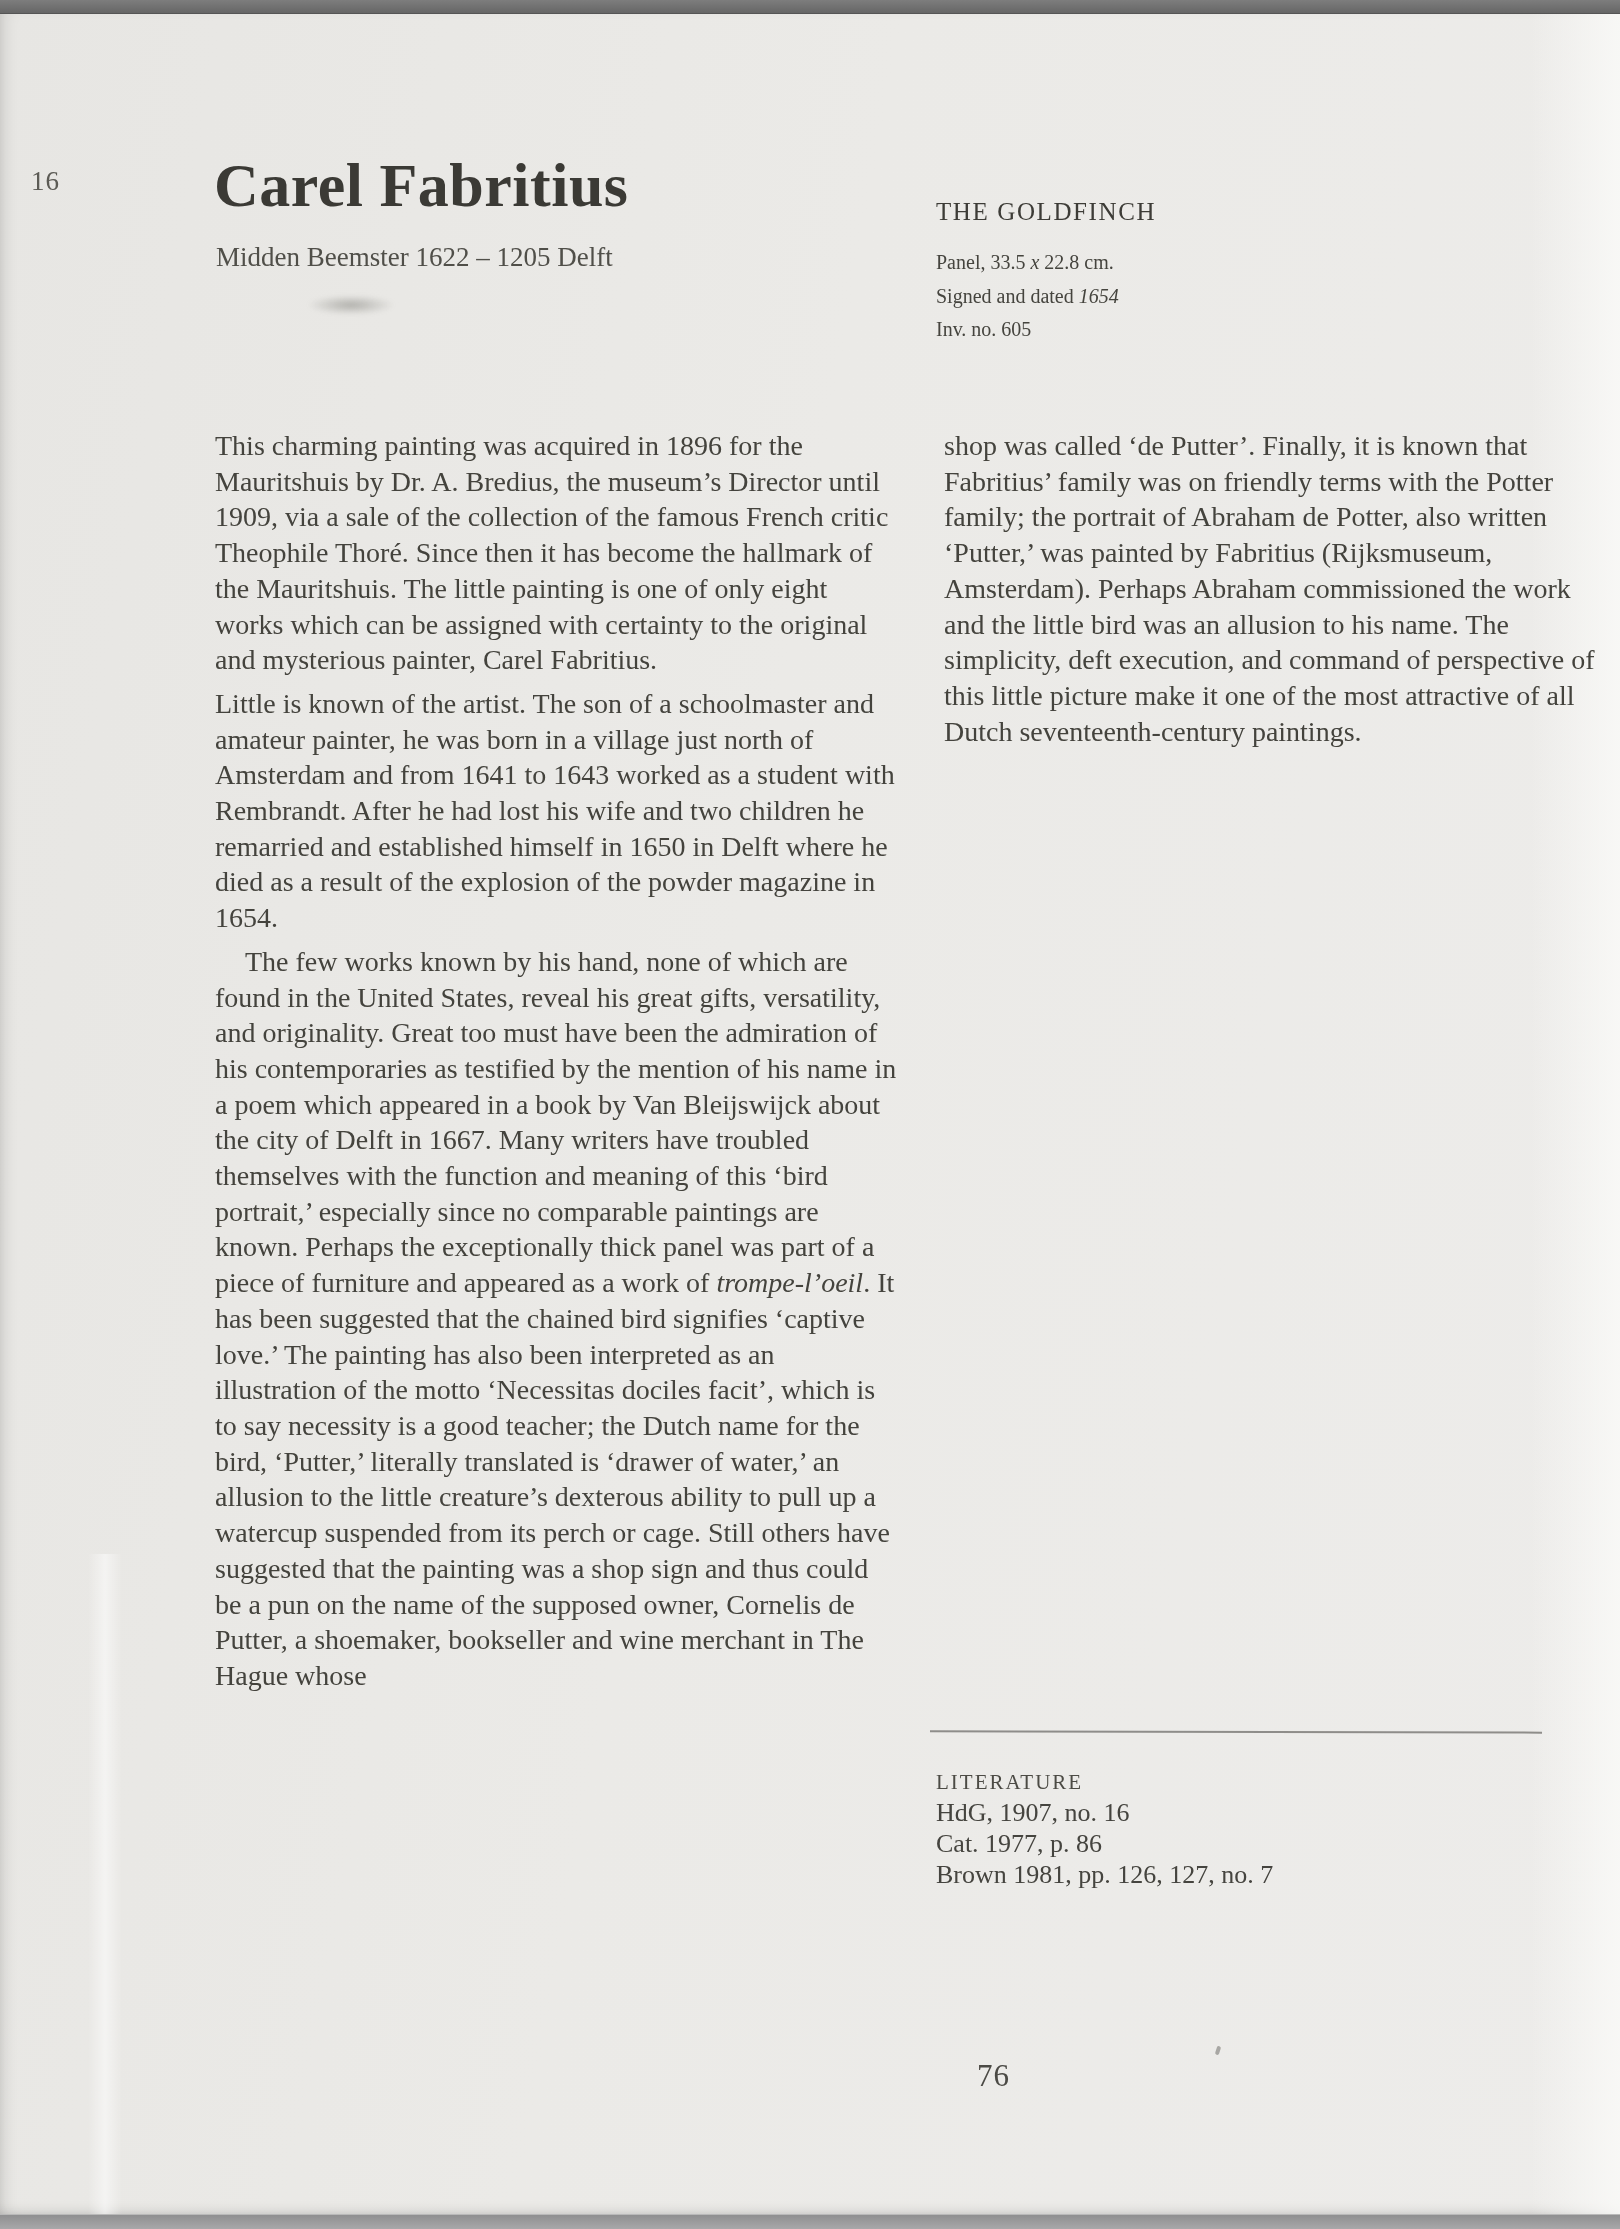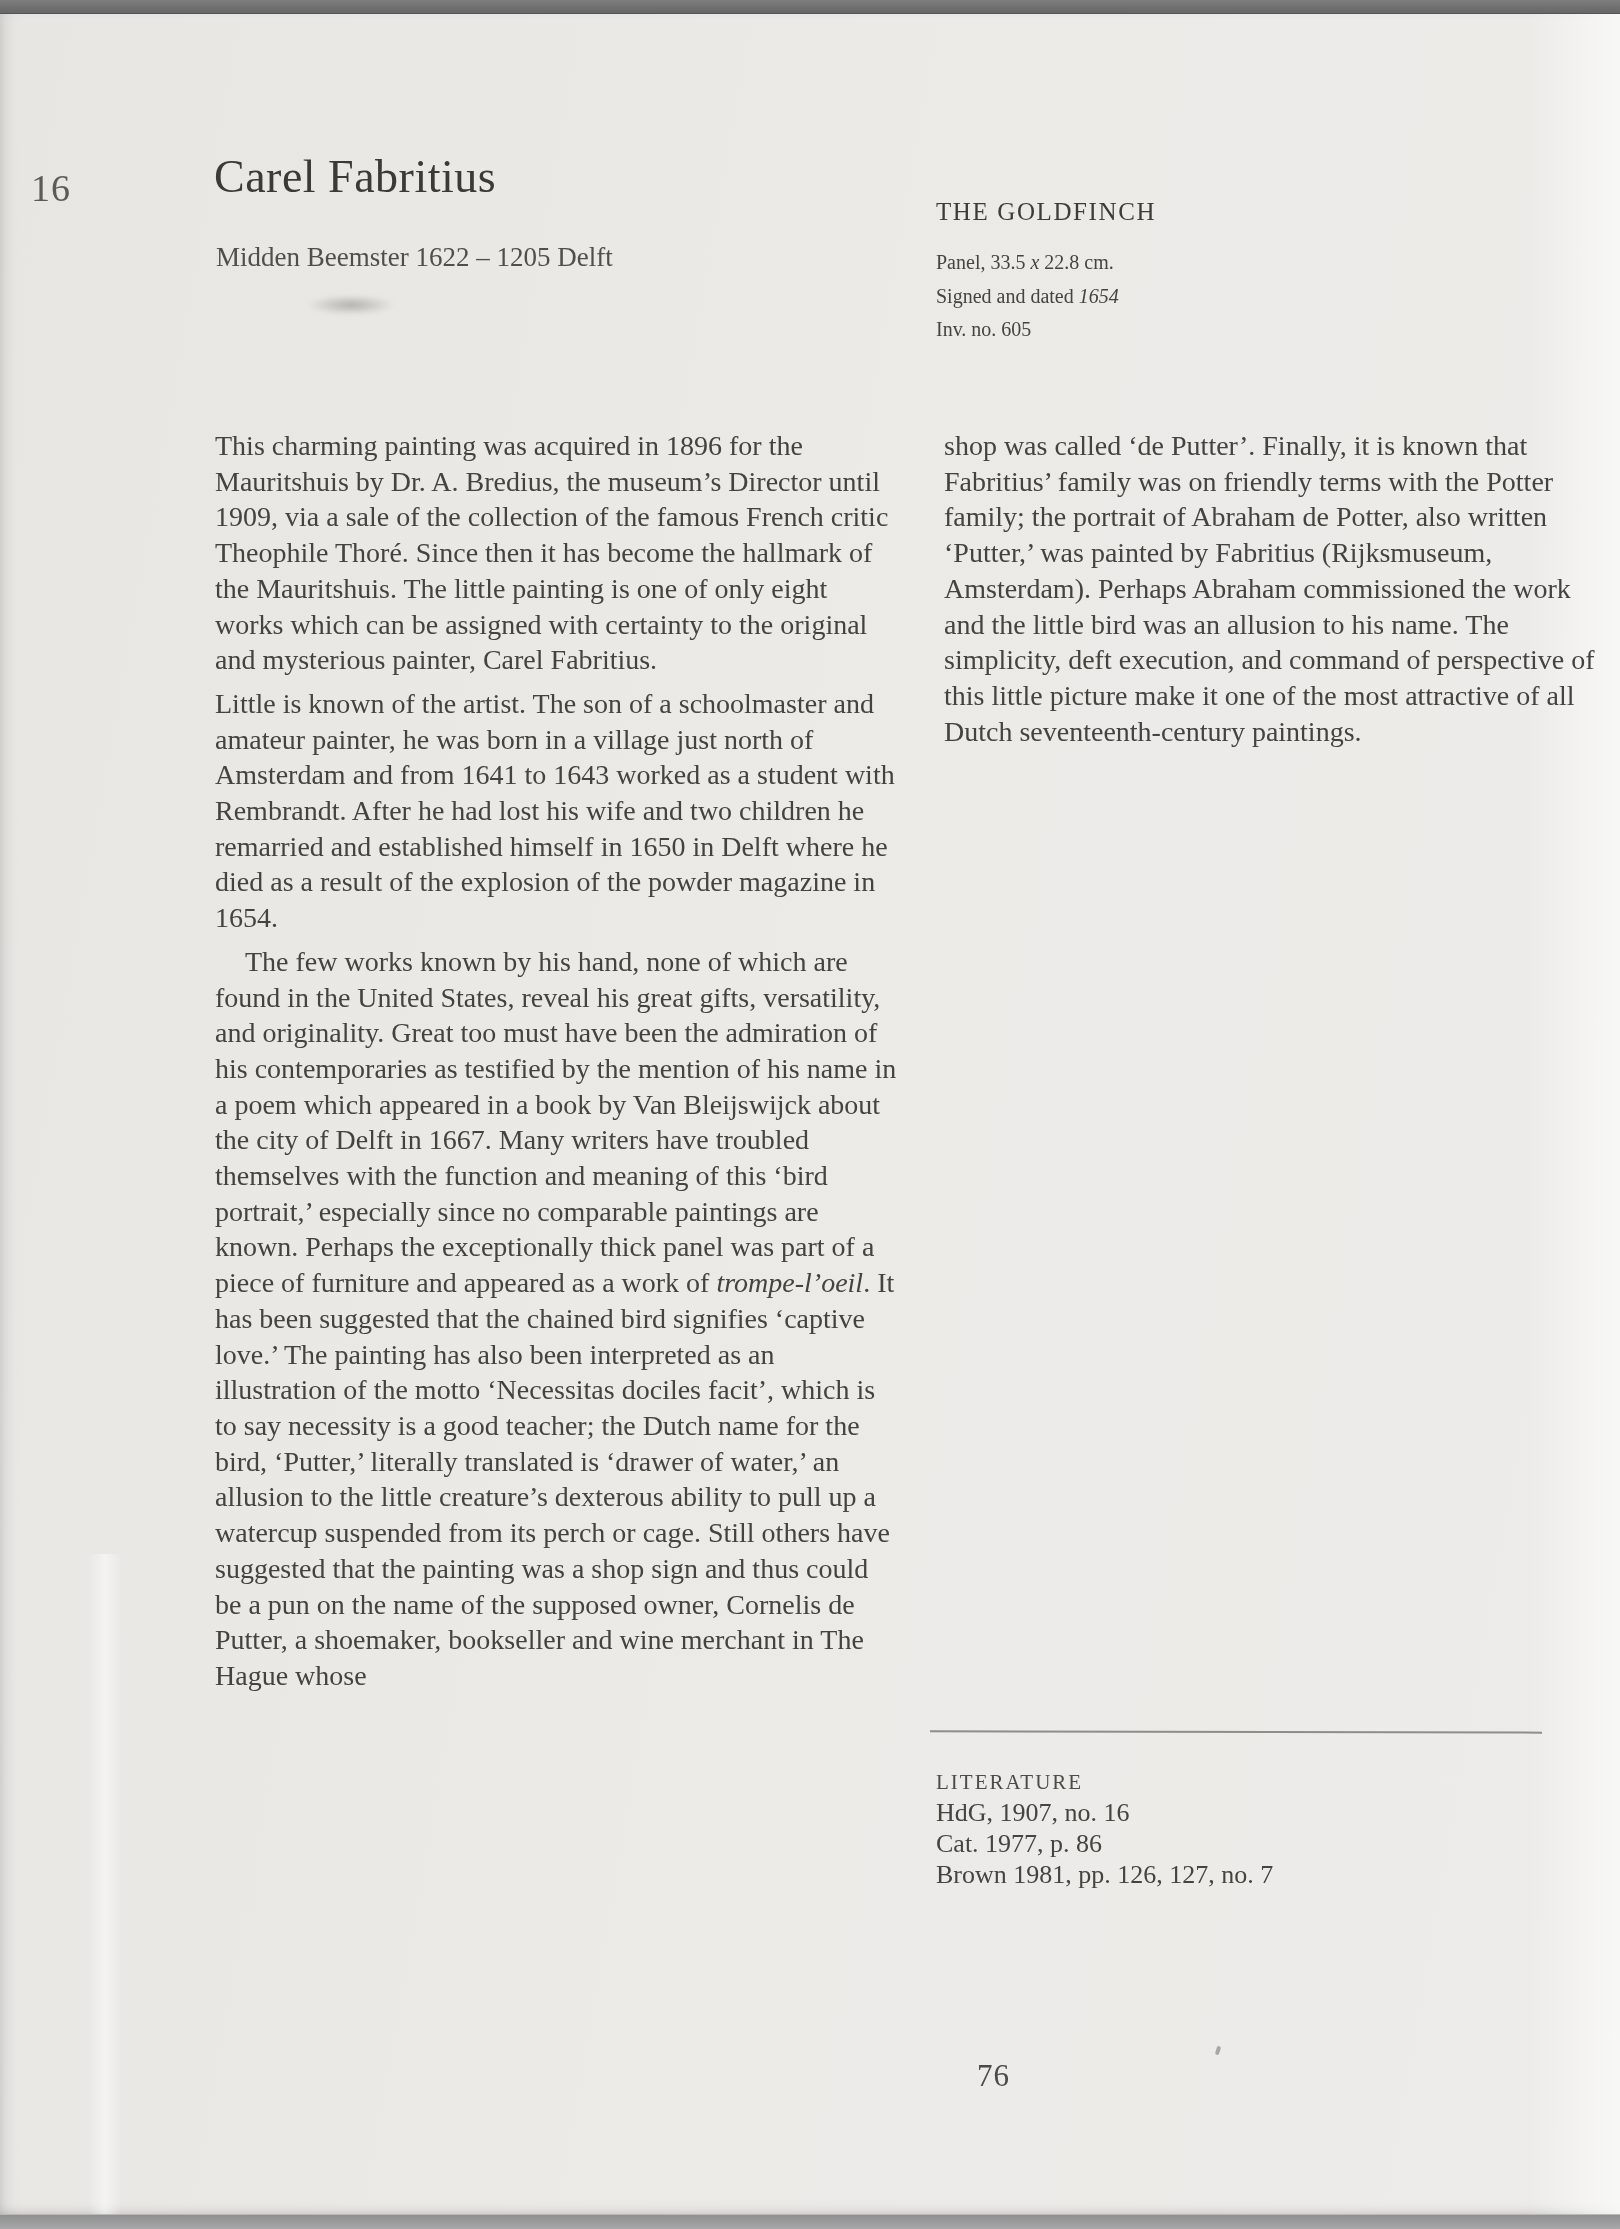--- a/index.html
+++ b/index.html
@@ -33,25 +33,25 @@
     pointer-events:none;
   }
   .page .curl-light{
     position:absolute;top:1540px;left:88px;width:34px;height:660px;
     background:linear-gradient(to right,rgba(255,255,255,0),rgba(255,255,255,0.5),rgba(255,255,255,0));
     pointer-events:none;
   }
   
   .folio{
     position:absolute;left:31px;top:166px;
-    font-size:38px;color:#5c5b55;letter-spacing:1px;text-align:center;
+    font-size:27px;color:#5c5b55;letter-spacing:1px;text-align:center;
   }
   .artist-name{
     position:absolute;left:214px;top:150px;
-    font-size:46px;color:#3b3a35;letter-spacing:0.5px;
+    font-size:62px;color:#3b3a35;letter-spacing:0.5px;font-weight:bold;
   }
   .artist-dates{
     position:absolute;left:216px;top:242px;
     font-size:27px;color:#504f49;
   }
   .smudge{
     position:absolute;left:307px;top:295px;width:88px;height:20px;
     background:radial-gradient(ellipse at center,rgba(110,110,104,0.45),rgba(110,110,104,0) 70%);
     filter:blur(2px);border-radius:50%;
   }

